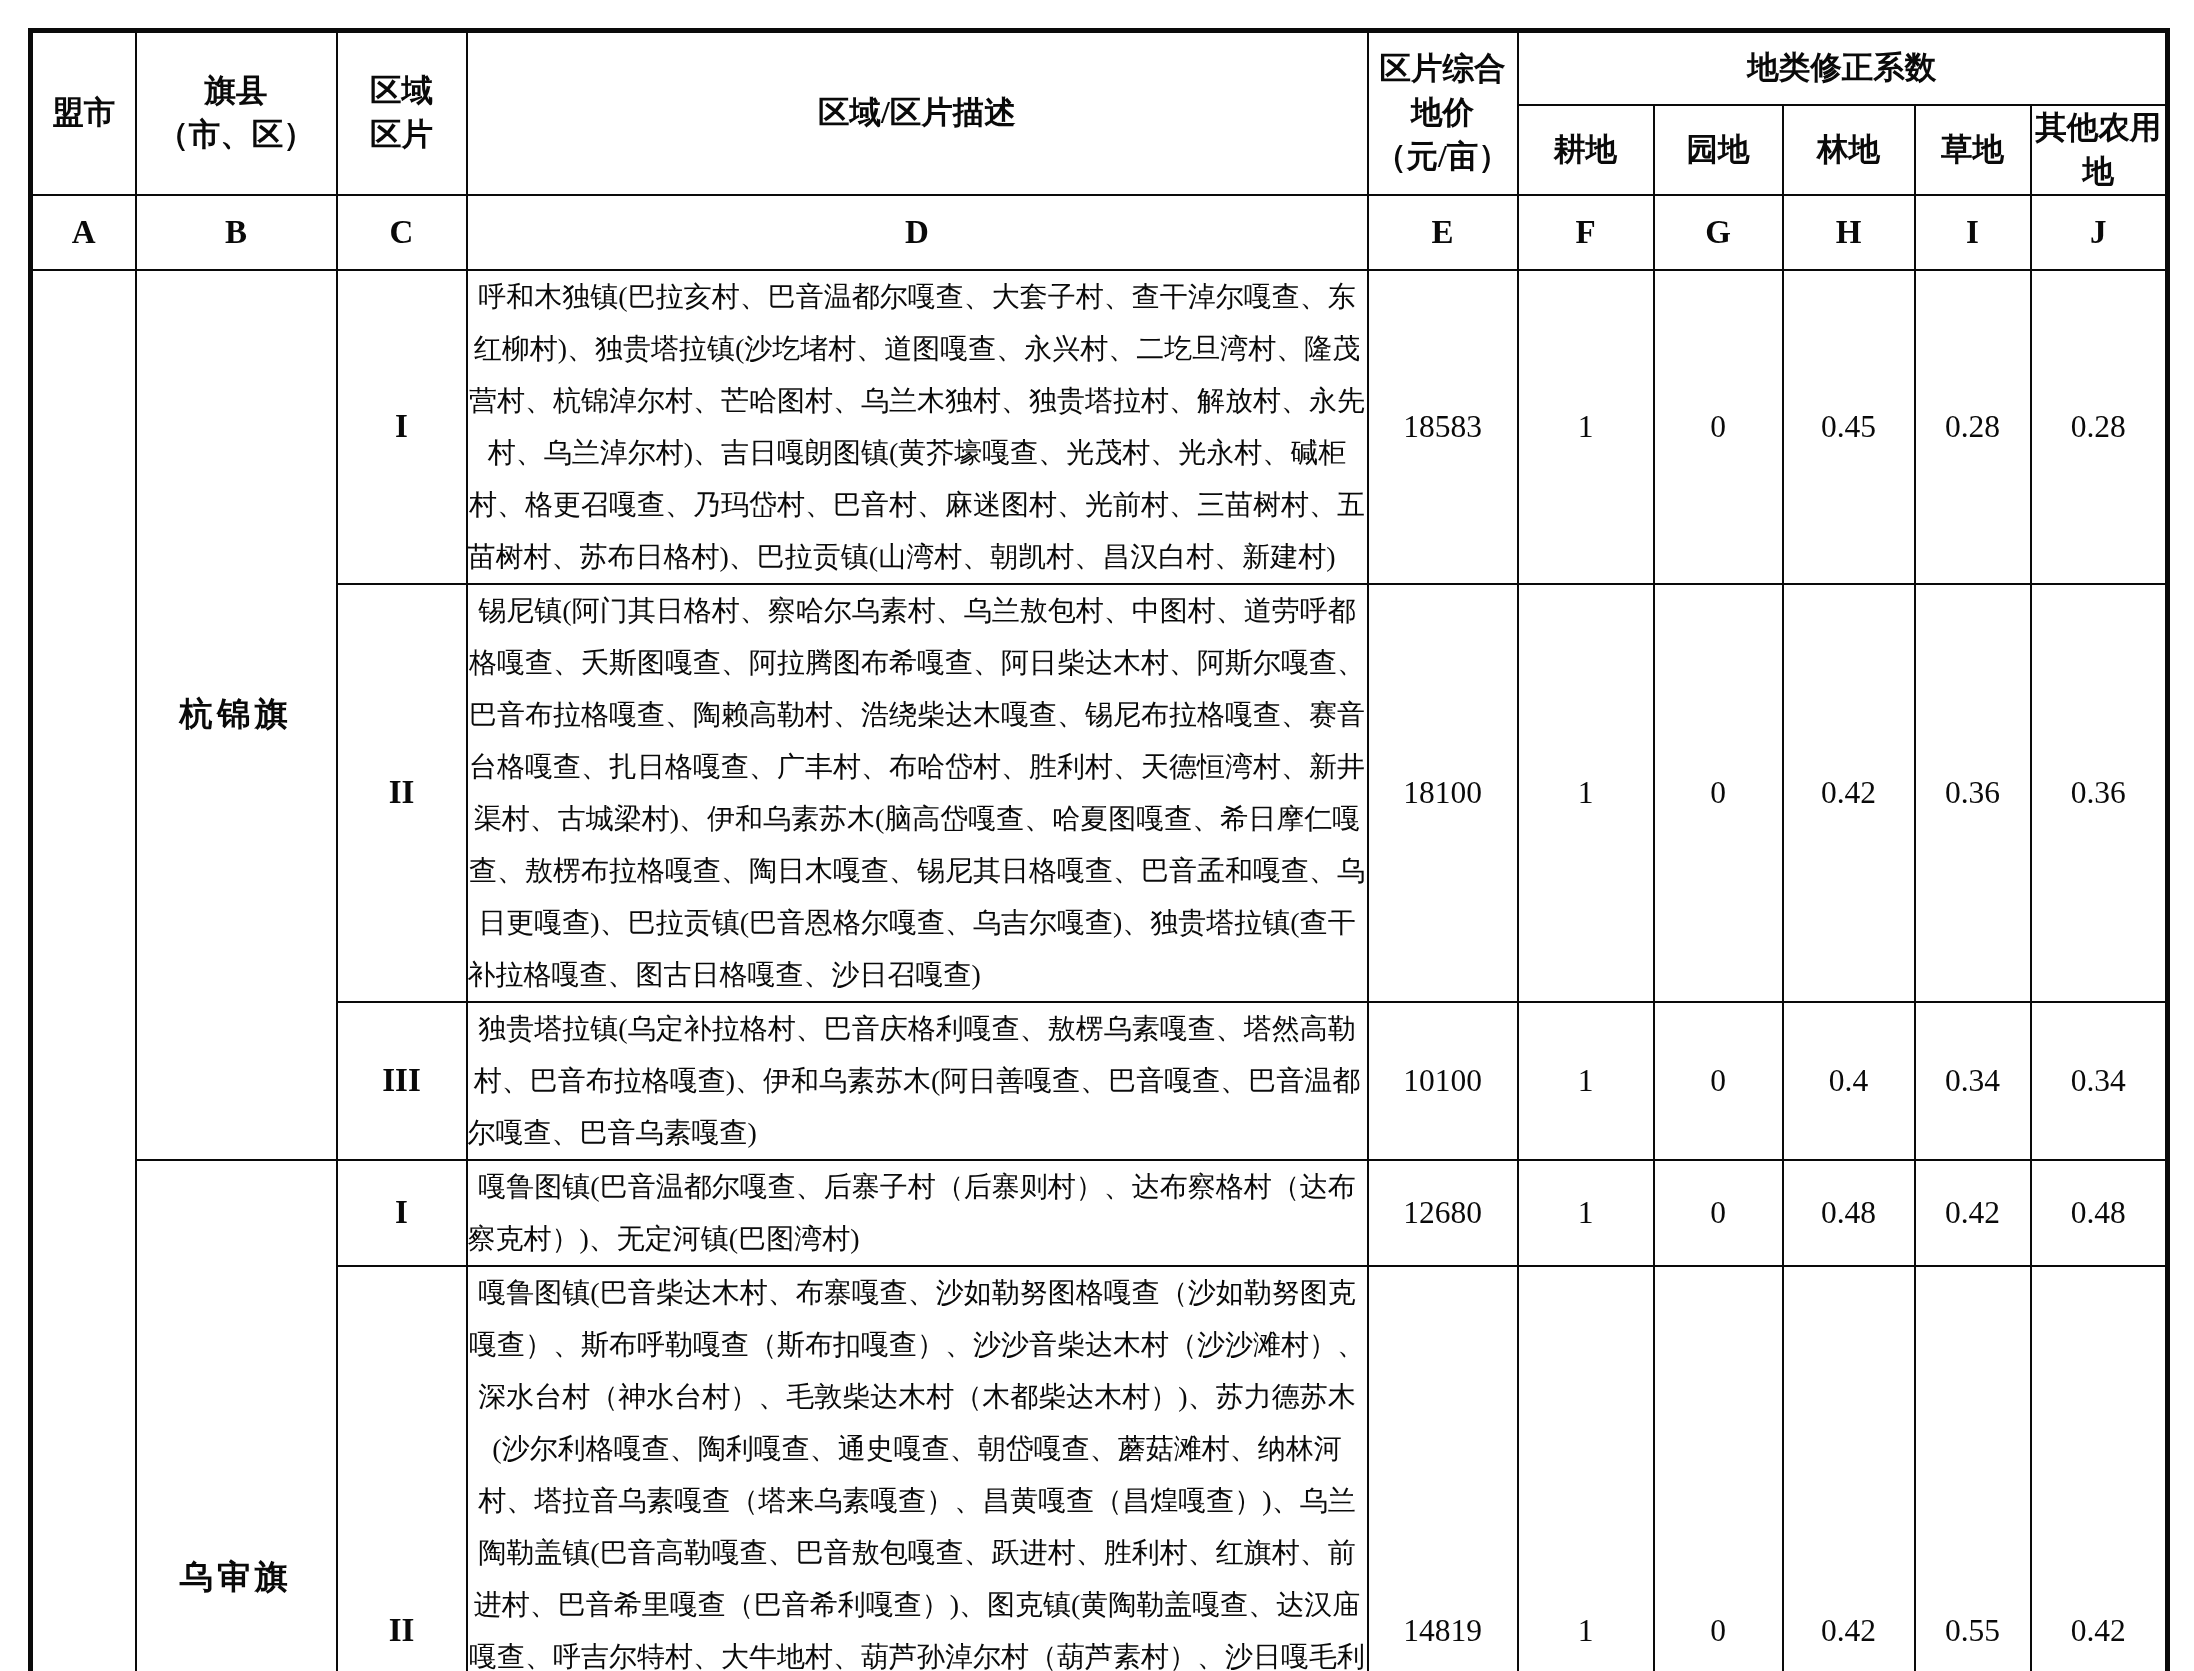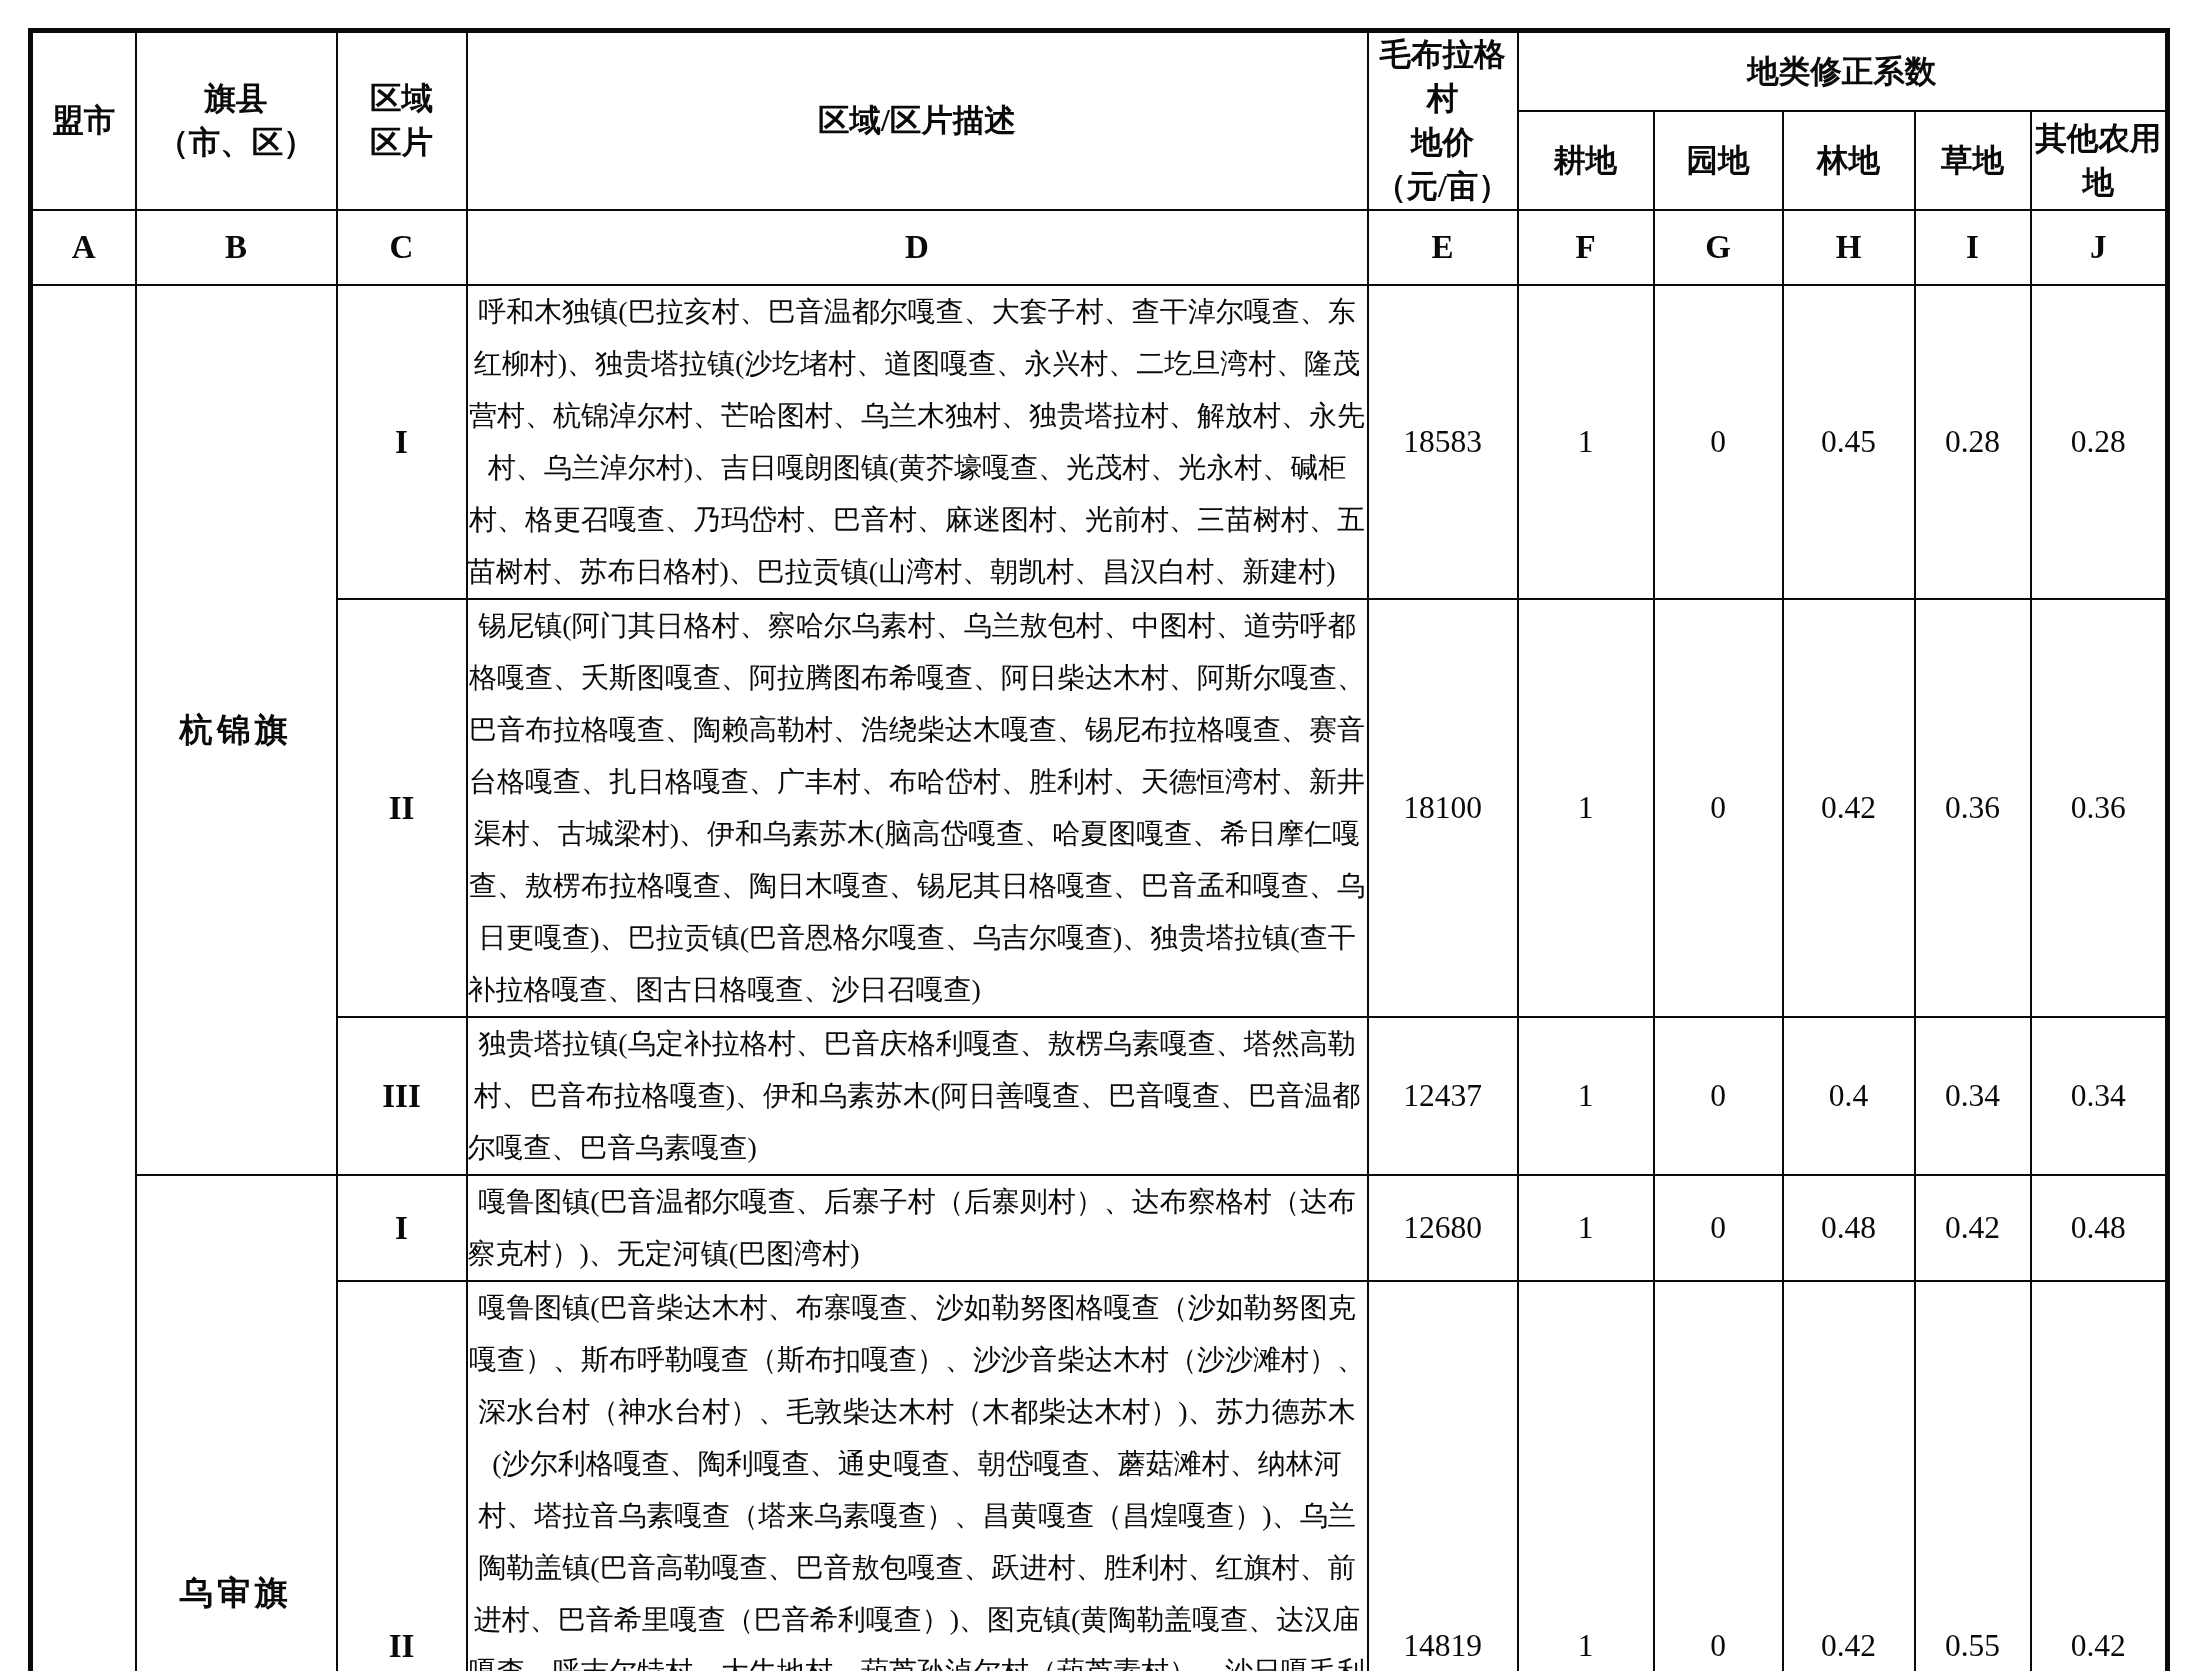--- a/index.html
+++ b/index.html
@@ -97,21 +97,21 @@
         <span class="hline">（市、区）</span>
       </td>
       <td class="hdr" rowspan="2">
         <span class="hline">区域</span>
         <span class="hline">区片</span>
       </td>
       <td class="hdr" rowspan="2">
         <span>区域/区片描述</span>
       </td>
       <td class="hdr" rowspan="2">
-        <span class="hline">毛布拉格村</span>
+        <span class="hline">区片综合</span>
         <span class="hline">地价</span>
         <span class="hline">（元/亩）</span>
       </td>
       <td class="hdr" colspan="5">
         <span>地类修正系数</span>
       </td>
     </tr>
     <tr style="height:67px">
       <td class="hdr"><span>耕地</span></td>
       <td class="hdr"><span>园地</span></td>
@@ -153,21 +153,21 @@
       <td class="num">1</td>
       <td class="num">0</td>
       <td class="num">0.42</td>
       <td class="num">0.36</td>
       <td class="num">0.36</td>
     </tr>
 
     <tr style="height:110px">
       <td class="zone">III</td>
       <td class="desc">独贵塔拉镇(乌定补拉格村、巴音庆格利嘎查、敖楞乌素嘎查、塔然高勒村、巴音布拉格嘎查)、伊和乌素苏木(阿日善嘎查、巴音嘎查、巴音温都尔嘎查、巴音乌素嘎查)</td>
-      <td class="num">12437</td>
+      <td class="num">10100</td>
       <td class="num">1</td>
       <td class="num">0</td>
       <td class="num">0.4</td>
       <td class="num">0.34</td>
       <td class="num">0.34</td>
     </tr>
 
     <tr style="height:88px">
       <td class="county" rowspan="2">乌审旗</td>
       <td class="zone">I</td>

